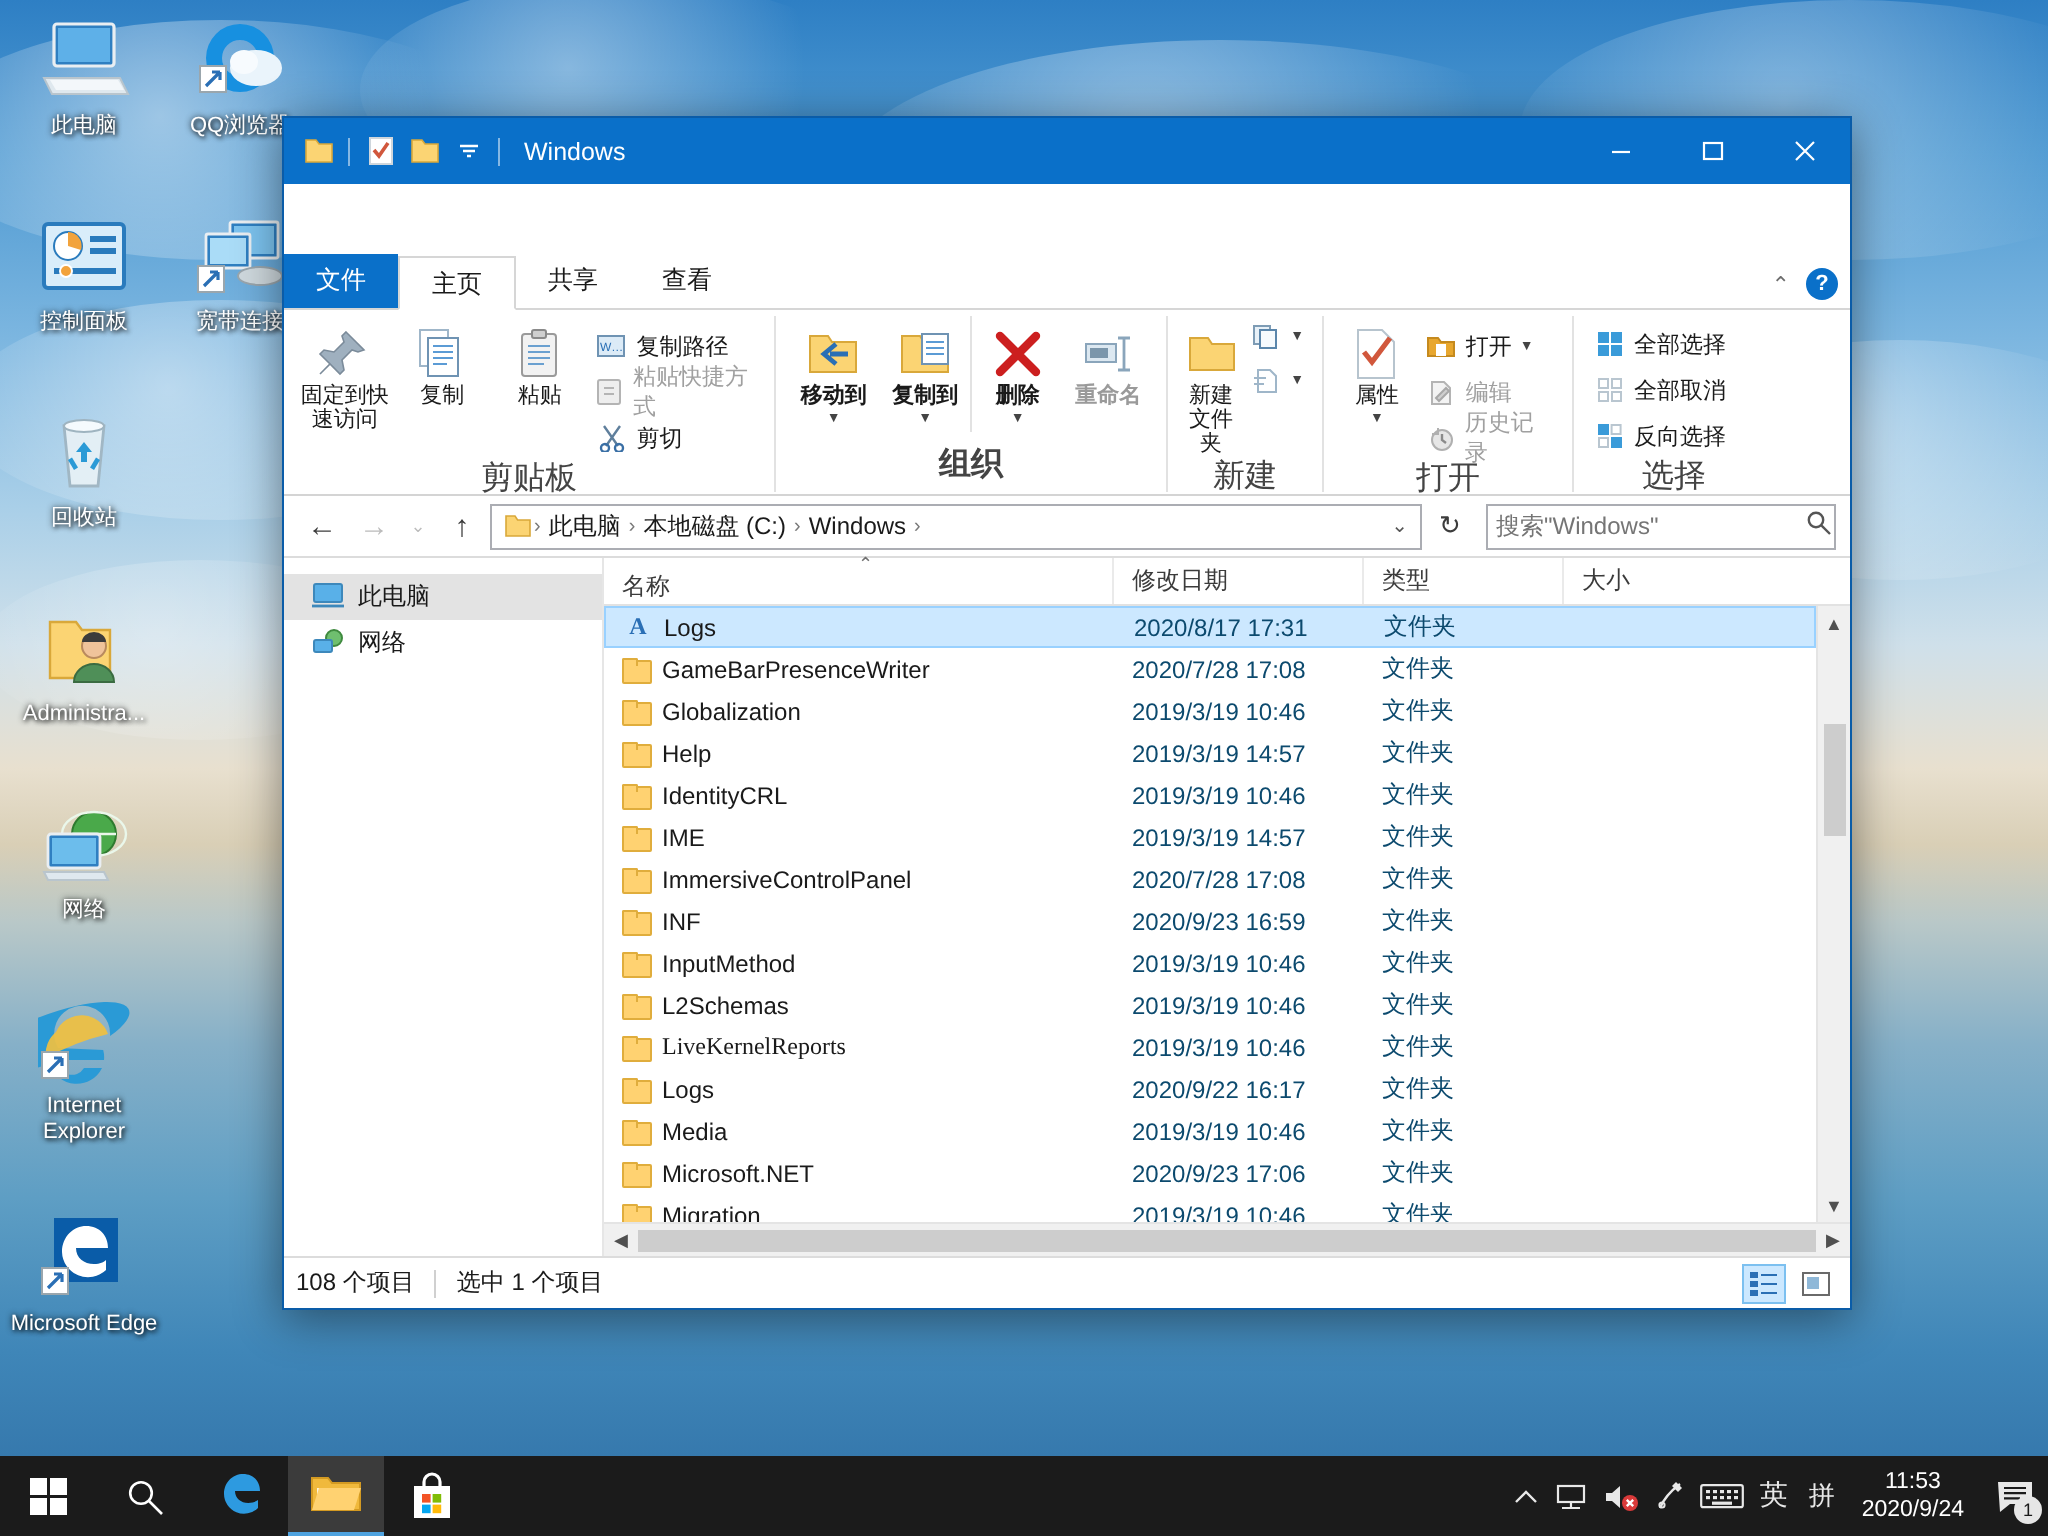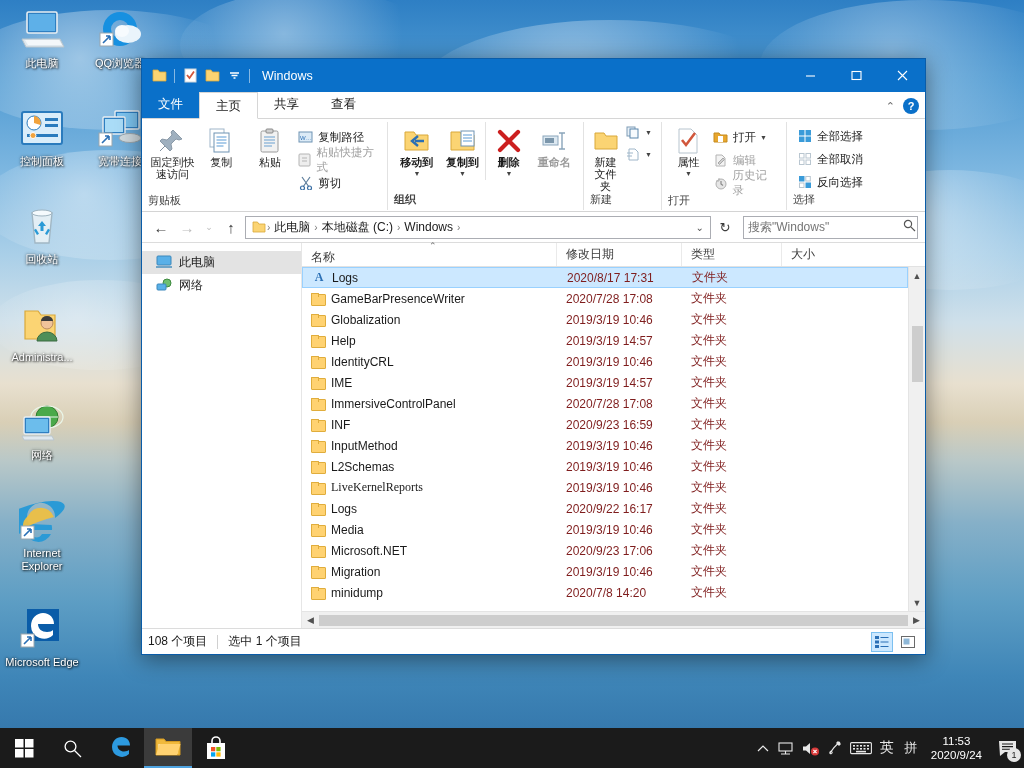--- a/index.html
+++ b/index.html
@@ -50,38 +50,38 @@
   .qsep { width: 1px; height: 14px; background: rgba(255,255,255,.5); margin: 0 3px; }
   .wintitle { font-size: 12.5px; margin-left: 9px; }
   .wctrls { position: absolute; right: 0; top: 0; display: flex; height: 33px; }
   .wctrls div {
     width: 46px; height: 33px; display: flex; align-items: center; justify-content: center;
     color: #fff; font-size: 13px;
   }
 
   
   .tabrow { height: 27px; background: #fff; display: flex; align-items: flex-end;
-            border-bottom: 1px solid #d6d6d6; flex: 0 0 auto; position: relative; }
+            border-bottom: 1px solid #d6d6d6; flex: 0 0 auto; position: relative; margin-top: 36px; }
   .tab { height: 27px; line-height: 27px; padding: 0 16px; font-size: 12.5px; color: #1a1a1a; }
   .tab.file { background: #0a70c9; color: #fff; }
   .tab.active { background: #fff; border: 1px solid #d6d6d6; border-bottom: 1px solid #fff;
                 position: relative; top: 1px; z-index: 3; }
   .tabrow-right { position: absolute; right: 6px; bottom: 4px; display: flex; align-items: center; gap: 8px; }
   .chev-up { color: #6d6d6d; font-size: 11px; }
   .helpbtn { width: 16px; height: 16px; border-radius: 50%; background: #0a70c9; color: #fff;
              font-size: 11px; font-weight: bold; display: flex; align-items: center; justify-content: center; }
 
   
   .ribbon { height: 93px; background: #fff; border-bottom: 1px solid #d4d4d4;
             display: flex; flex: 0 0 auto; padding: 3px 0 0 0; }
   .rgroup { display: flex; flex-direction: column; justify-content: space-between;
             border-right: 1px solid #e2e2e2; padding: 0 6px; height: 88px; }
   .rgroup:last-child { border-right: none; }
   .rgrow { display: flex; align-items: flex-start; flex: 1; }
-  .glabel { font-size: 11px; color: #444; padding-bottom: 3px; }
+  .glabel { text-align: center; font-size: 16px; color: #444; padding-bottom: 3px; }
   .bigbtn { width: 54px; display: flex; flex-direction: column; align-items: center;
             font-size: 11px; color: #1a1a1a; padding-top: 4px; line-height: 12px; text-align: center; }
   .bigbtn .ic { height: 30px; display: flex; align-items: center; justify-content: center; }
   .bigbtn.dis { color: #9a9a9a; }
   .smallcol { display: flex; flex-direction: column; justify-content: flex-start;
               padding-top: 5px; gap: 3px; }
   .smallbtn { display: flex; align-items: center; gap: 4px; font-size: 11.5px; color: #1a1a1a; height: 20px; padding: 0 3px; }
   .smallbtn.dis { color: #a0a0a0; }
   .smallbtn .ic { width: 17px; height: 16px; display: flex; align-items: center; justify-content: center; }
   .caret { font-size: 7px; color: #444; }
@@ -111,21 +111,21 @@
   .navitem.sel { background: #e3e3e3; }
   .filepane { flex: 1; display: flex; flex-direction: column; min-width: 0; }
   .colhead { height: 24px; display: flex; border-bottom: 1px solid #e2e2e2; background: #fff;
              font-size: 12px; color: #3b3b3b; position: relative; }
   .colhead div.c { display: flex; align-items: center; padding-left: 9px; border-right: 1px solid #eaeaea; position: relative; }
   .sortmark { position: absolute; top: -2px; left: 50%; color: #707070; font-size: 9px; }
   .rows { flex: 1; overflow: hidden; position: relative; }
   .row { height: 21px; display: flex; align-items: center; font-size: 12px; color: #1a1a1a; }
   .row.sel { background: #cce8ff; border: 1px solid #99d1ff; height: 21px; }
   .cell-name { display: flex; align-items: center; gap: 6px; padding-left: 9px; }
-  .cell { padding-left: 9px; color: #7f1d1d; }
+  .cell { padding-left: 9px; color: #0c4a6e; }
   .folder-ico { width: 14px; height: 12px; position: relative; flex: none; }
   .folder-ico::before { content: ""; position: absolute; left: 0; top: 1px; width: 13px; height: 10px;
                         background: #ffd271; border: 1px solid #e0ad3c; border-radius: 1px; }
   .folder-ico::after { content: ""; position: absolute; left: 0; top: 0px; width: 6px; height: 3px;
                        background: #ffd271; border: 1px solid #e0ad3c; border-bottom: none; border-radius: 1px 1px 0 0; }
   .fonts-ico { width: 14px; height: 13px; display: flex; align-items: center; justify-content: center;
                color: #2a6fb5; font-weight: bold; font-size: 12px; font-family: "Liberation Serif", serif; flex: none;}
   
   .vscroll { width: 17px; background: #f0f0f0; border-left: 1px solid #e4e4e4;
              display: flex; flex-direction: column; align-items: center; }

